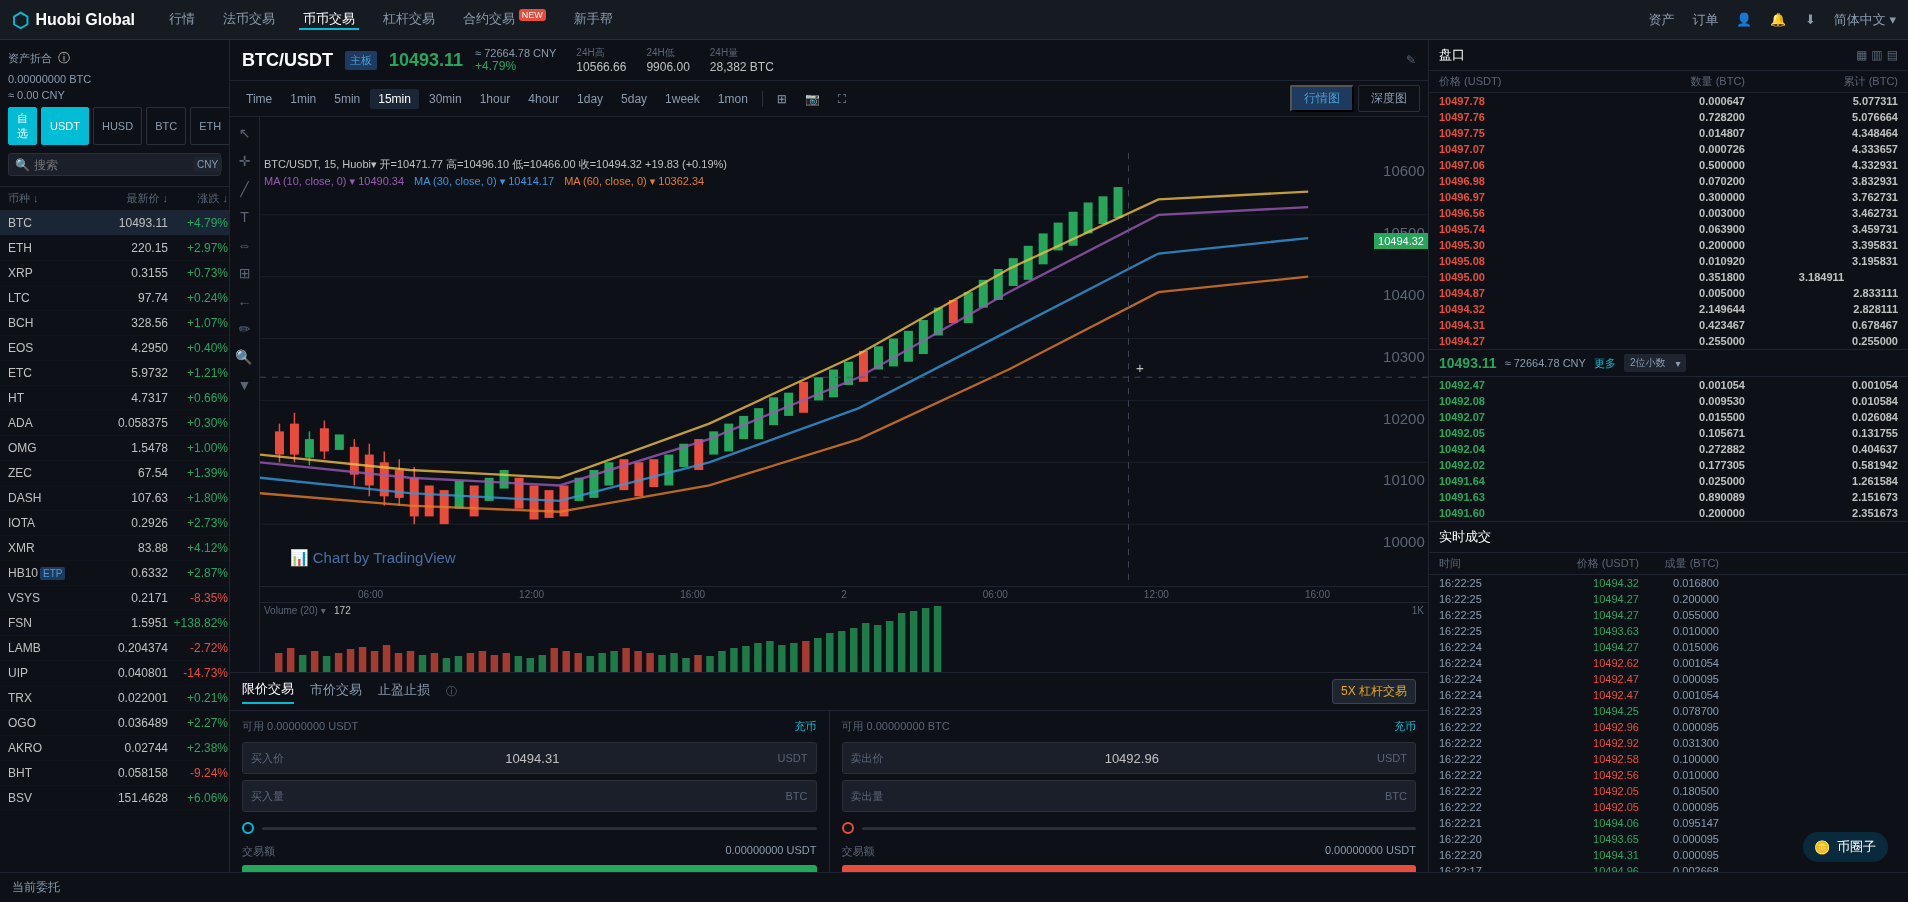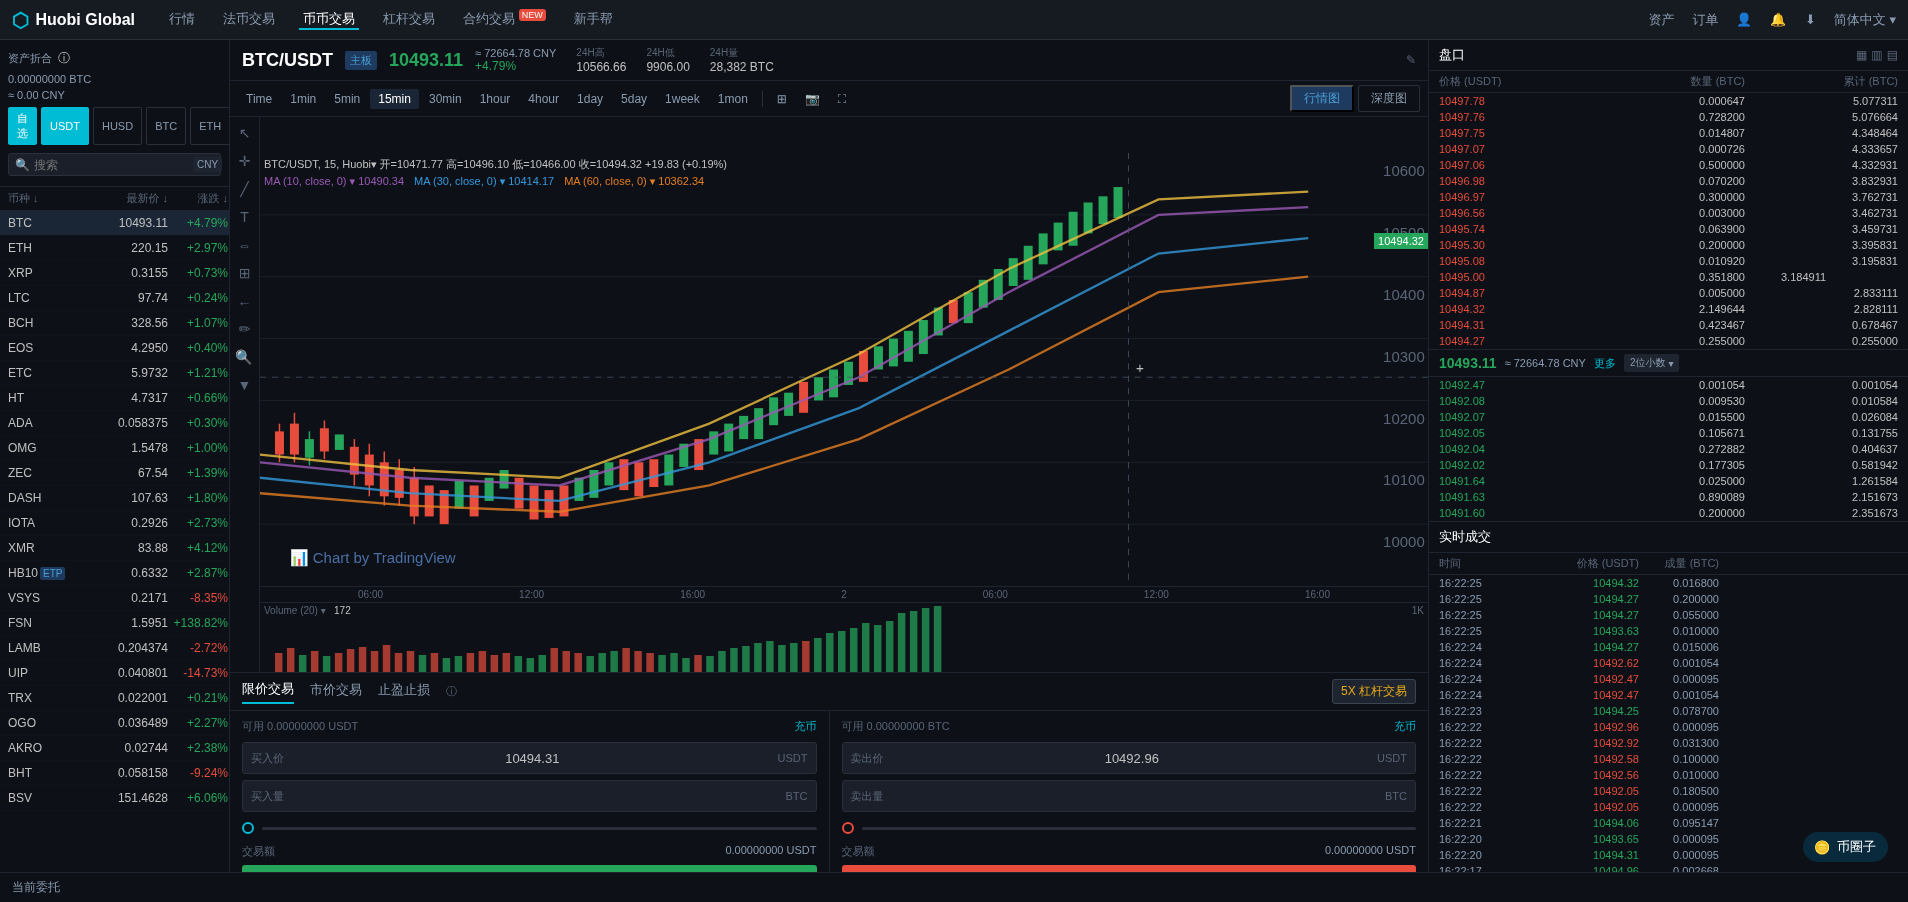--- a/index.html
+++ b/index.html
@@ -106,28 +106,28 @@
     .current-orders { padding: 6px 12px; border-top: 1px solid #1e2530; color: #8a9bb0; font-size: 12px; }
     
     
     .right-panel { display: flex; flex-direction: column; width: 480px; border-left: 1px solid #1e2530; }
     .orderbook { flex: 1; border-bottom: 1px solid #1e2530; }
     .ob-header { padding: 6px 10px; display: flex; justify-content: space-between; align-items: center; border-bottom: 1px solid #1e2530; }
     .ob-title { color: #fff; font-size: 13px; }
     .ob-icons { display: flex; gap: 4px; }
     .ob-icon { color: #5a6577; cursor: pointer; }
     .ob-cols { display: grid; grid-template-columns: 1fr 1fr 1fr; padding: 3px 10px; color: #5a6577; font-size: 11px; border-bottom: 1px solid #1e2530; }
-    .ob-row { display: grid; grid-template-columns: 1fr 1fr 1fr; padding: 2px 10px; font-size: 11px; cursor: pointer; }
+    .ob-row { display: grid; grid-template-columns: 1fr 1fr 1fr; padding: 2px 10px; font-size: 11px; cursor: pointer; font-weight: bold; }
     .ob-row .ask { color: #e74c3c; }
     .ob-row .bid { color: #26a65b; }
     .ob-mid { padding: 4px 10px; display: flex; gap: 8px; align-items: center; border-top: 1px solid #1e2530; border-bottom: 1px solid #1e2530; }
     .ob-mid-price { color: #26a65b; font-size: 14px; font-weight: bold; }
     .ob-mid-cny { color: #8a9bb0; font-size: 11px; }
     .ob-more { color: #00bcd4; font-size: 11px; cursor: pointer; }
-    .ob-decimal { background: #1e2530; color: #8a9bb0; font-size: 10px; padding: 2px 6px; border-radius: 2px; display: flex; align-items: center; gap: 3px; cursor: pointer; }
+    .ob-decimal { background: #1e2530; color: #8a9bb0; font-size: 10px; padding: 2px 6px; border-radius: 2px; display: flex; align-items: center; gap: 10px; cursor: pointer; }
     
     
     .realtime { flex: 1; overflow: hidden; display: flex; flex-direction: column; }
     .rt-header { padding: 6px 10px; display: flex; border-bottom: 1px solid #1e2530; }
     .rt-title { color: #fff; font-size: 13px; }
     .rt-cols { display: grid; grid-template-columns: 80px 120px 80px; padding: 3px 10px; color: #5a6577; font-size: 11px; border-bottom: 1px solid #1e2530; }
     .rt-list { overflow-y: auto; flex: 1; }
     .rt-list::-webkit-scrollbar { width: 3px; }
     .rt-list::-webkit-scrollbar-thumb { background: #2a2f3a; }
     .rt-row { display: grid; grid-template-columns: 80px 120px 80px; padding: 2px 10px; font-size: 11px; }
@@ -730,21 +730,21 @@
     <span style="text-align:right;color:#c0c0c0;">3.395831</span>
   </div>
           <div class="ob-row">
     <span class="ask">10495.08</span>
     <span style="text-align:right;color:#c0c0c0;">0.010920</span>
     <span style="text-align:right;color:#c0c0c0;">3.195831</span>
   </div>
           <div class="ob-row">
     <span class="ask">10495.00</span>
     <span style="text-align:right;color:#c0c0c0;">0.351800</span>
-    <span style="text-align:left;color:#c0c0c0;margin-left:36px;">3.184911</span>
+    <span style="text-align:center;color:#c0c0c0;">3.184911</span>
   </div>
           <div class="ob-row">
     <span class="ask">10494.87</span>
     <span style="text-align:right;color:#c0c0c0;">0.005000</span>
     <span style="text-align:right;color:#c0c0c0;">2.833111</span>
   </div>
           <div class="ob-row">
     <span class="ask">10494.32</span>
     <span style="text-align:right;color:#c0c0c0;">2.149644</span>
     <span style="text-align:right;color:#c0c0c0;">2.828111</span>

